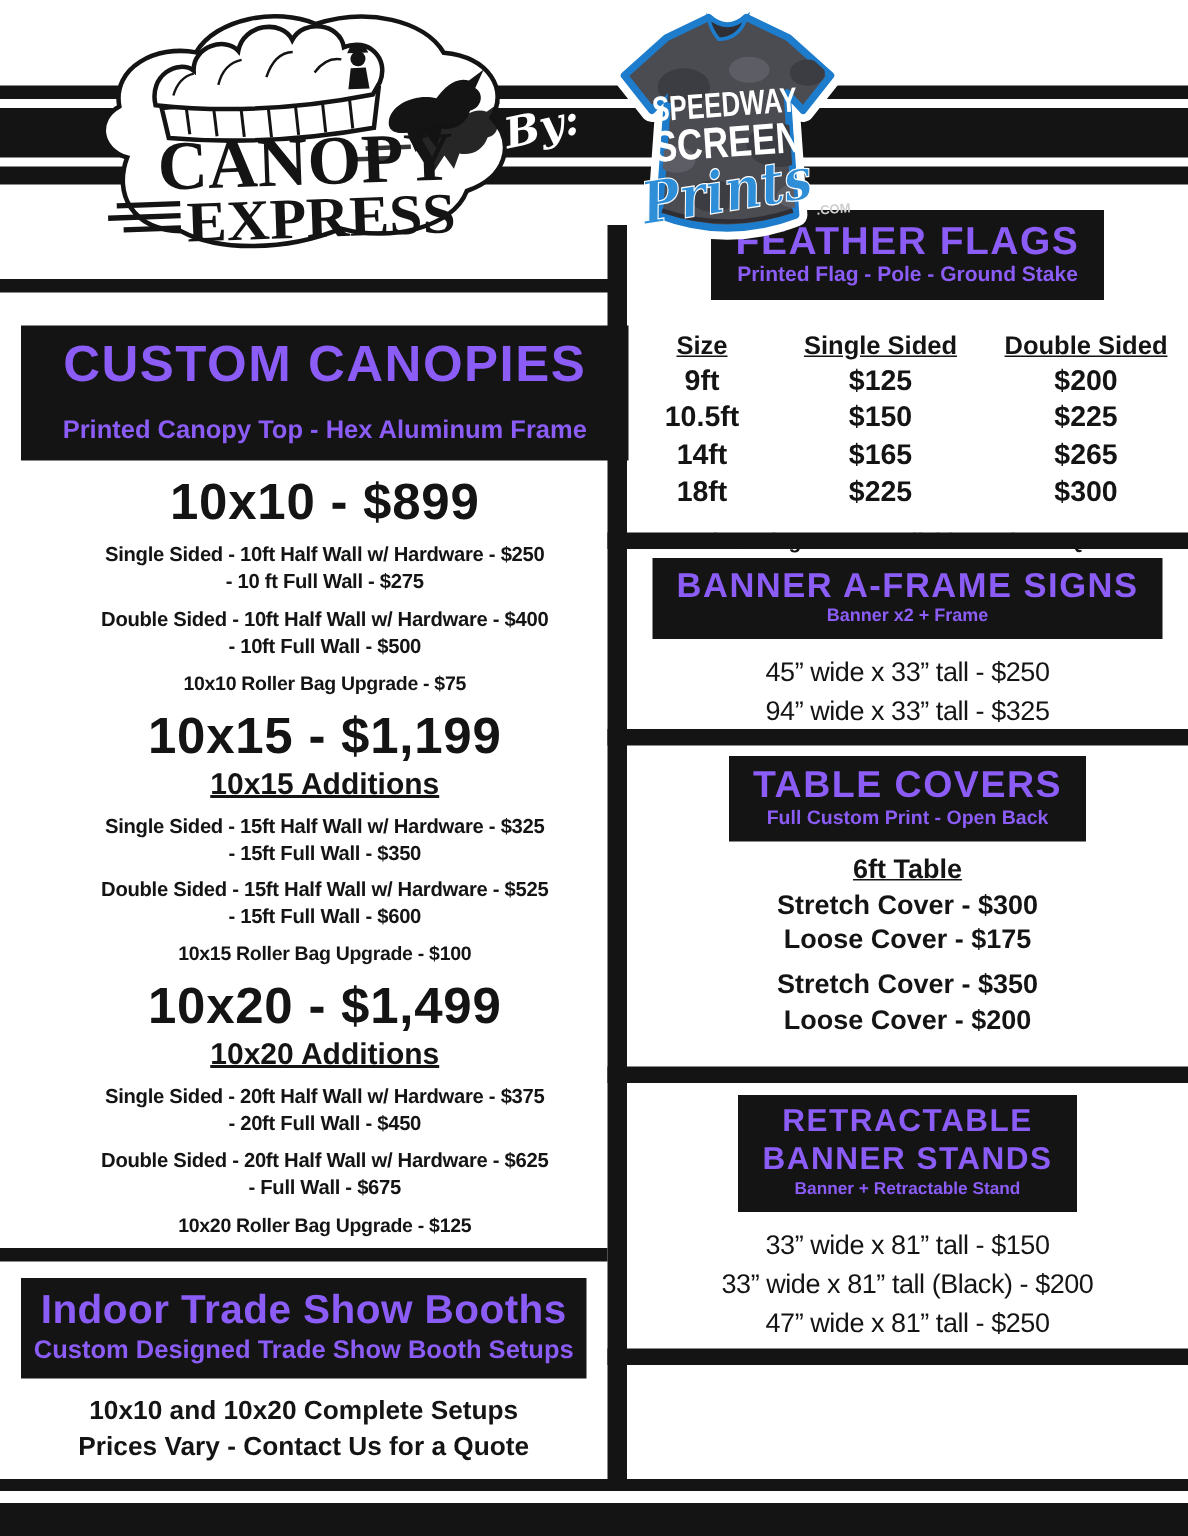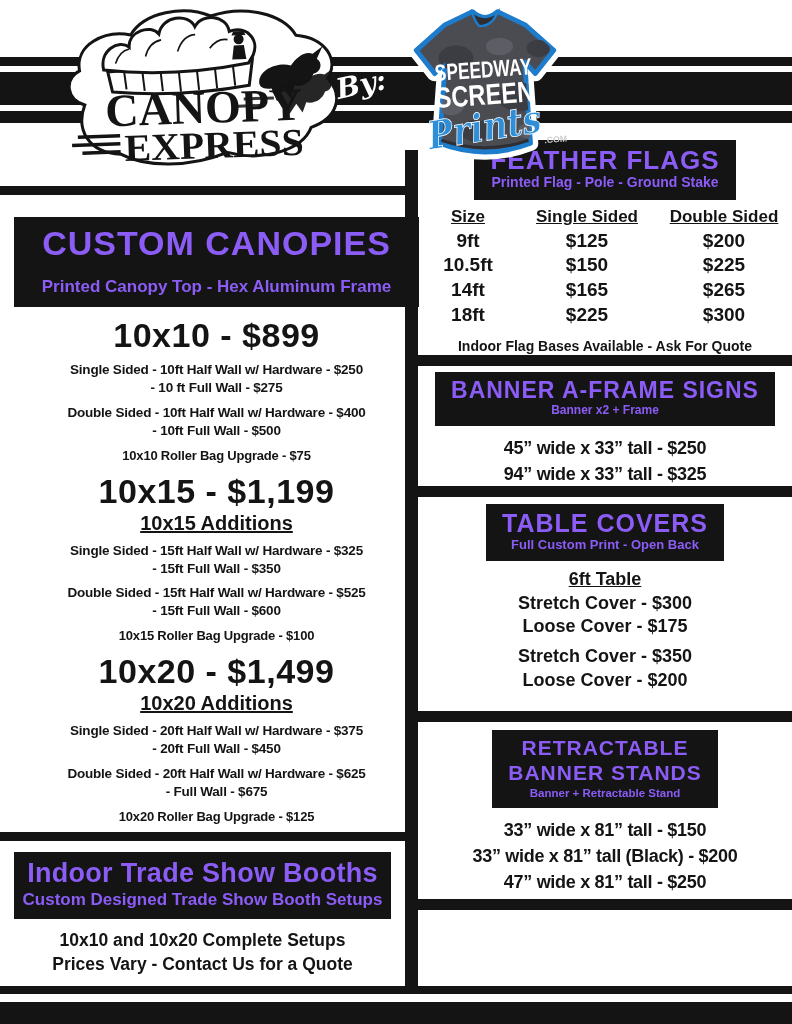--- a/index.html
+++ b/index.html
@@ -56,30 +56,30 @@
   .indoor-hdr .hdr-title{font-size:27px;letter-spacing:0.3px;}
   .indoor-hdr .hdr-sub{font-size:17px;margin-top:1px;}
   .indoor-line{font-size:17.5px;font-weight:bold;line-height:1.35;}
   .indoor-lines{margin-top:10px;}
 
   
   .r-sec{position:absolute;left:418px;width:374px;text-align:center;z-index:2;}
   .feather{top:140px;}
   .feather .hdr-title{font-size:26px;}
   .feather .hdr-sub{font-size:14px;}
-  .flag-table{margin:6px auto 0;display:grid;grid-template-columns:100px 138px 136px;row-gap:2px;}
+  .flag-table{margin:20px auto 0;display:grid;grid-template-columns:100px 138px 136px;row-gap:2px;}
   .flag-th{font-size:17px;font-weight:bold;text-decoration:underline;line-height:1.3;}
   .flag-td{font-size:19px;font-weight:bold;line-height:1.2;}
   .flag-note{margin-top:11px;font-size:14px;font-weight:bold;}
 
   .aframe{top:372px;}
   .aframe .hdr-title{font-size:23px;}
   .aframe .hdr-sub{font-size:12px;}
   .dim-lines{margin-top:9px;}
-  .dim-line{font-size:18px;font-weight:bold;letter-spacing:-0.3px;line-height:1.45;}
+  .dim-line{font-size:18px;font-weight:normal;letter-spacing:-0.3px;line-height:1.45;}
 
   .covers{top:504px;}
   .covers .hdr-title{font-size:25px;}
   .covers .hdr-sub{font-size:13px;}
   .cover-group{margin-top:7px;}
   .cover-heading{font-size:18px;font-weight:bold;text-decoration:underline;line-height:1.3;}
   .cover-line{font-size:18px;font-weight:bold;line-height:1.3;}
 
   .retract{top:730px;}
   .retract .hdr-title{font-size:21px;line-height:1.18;}

